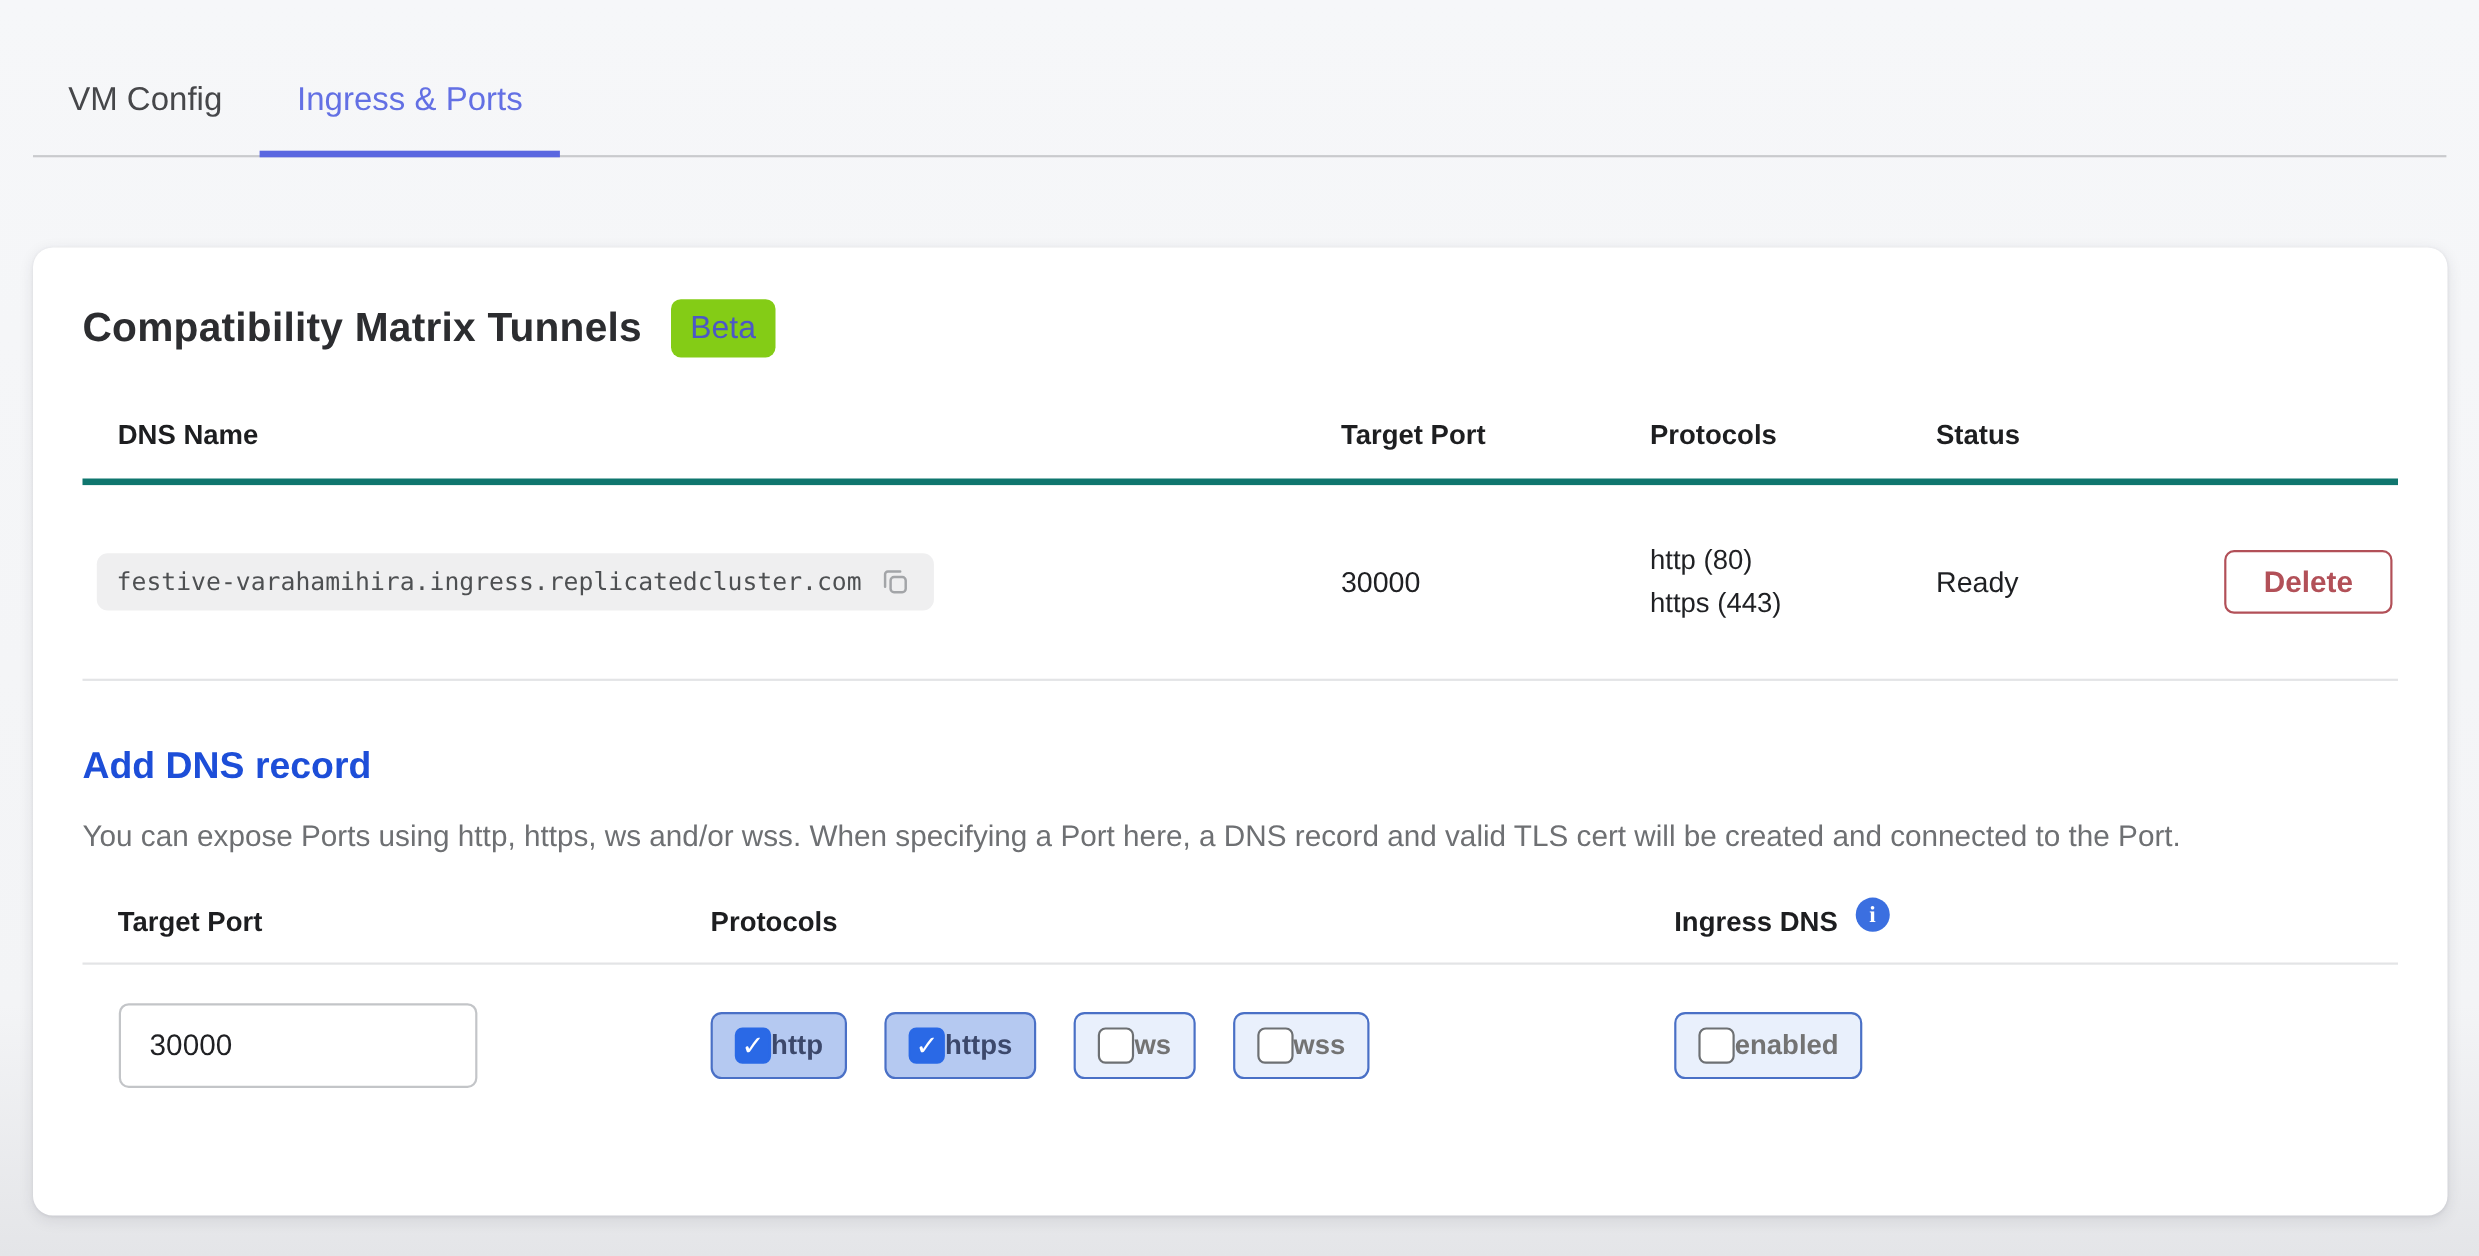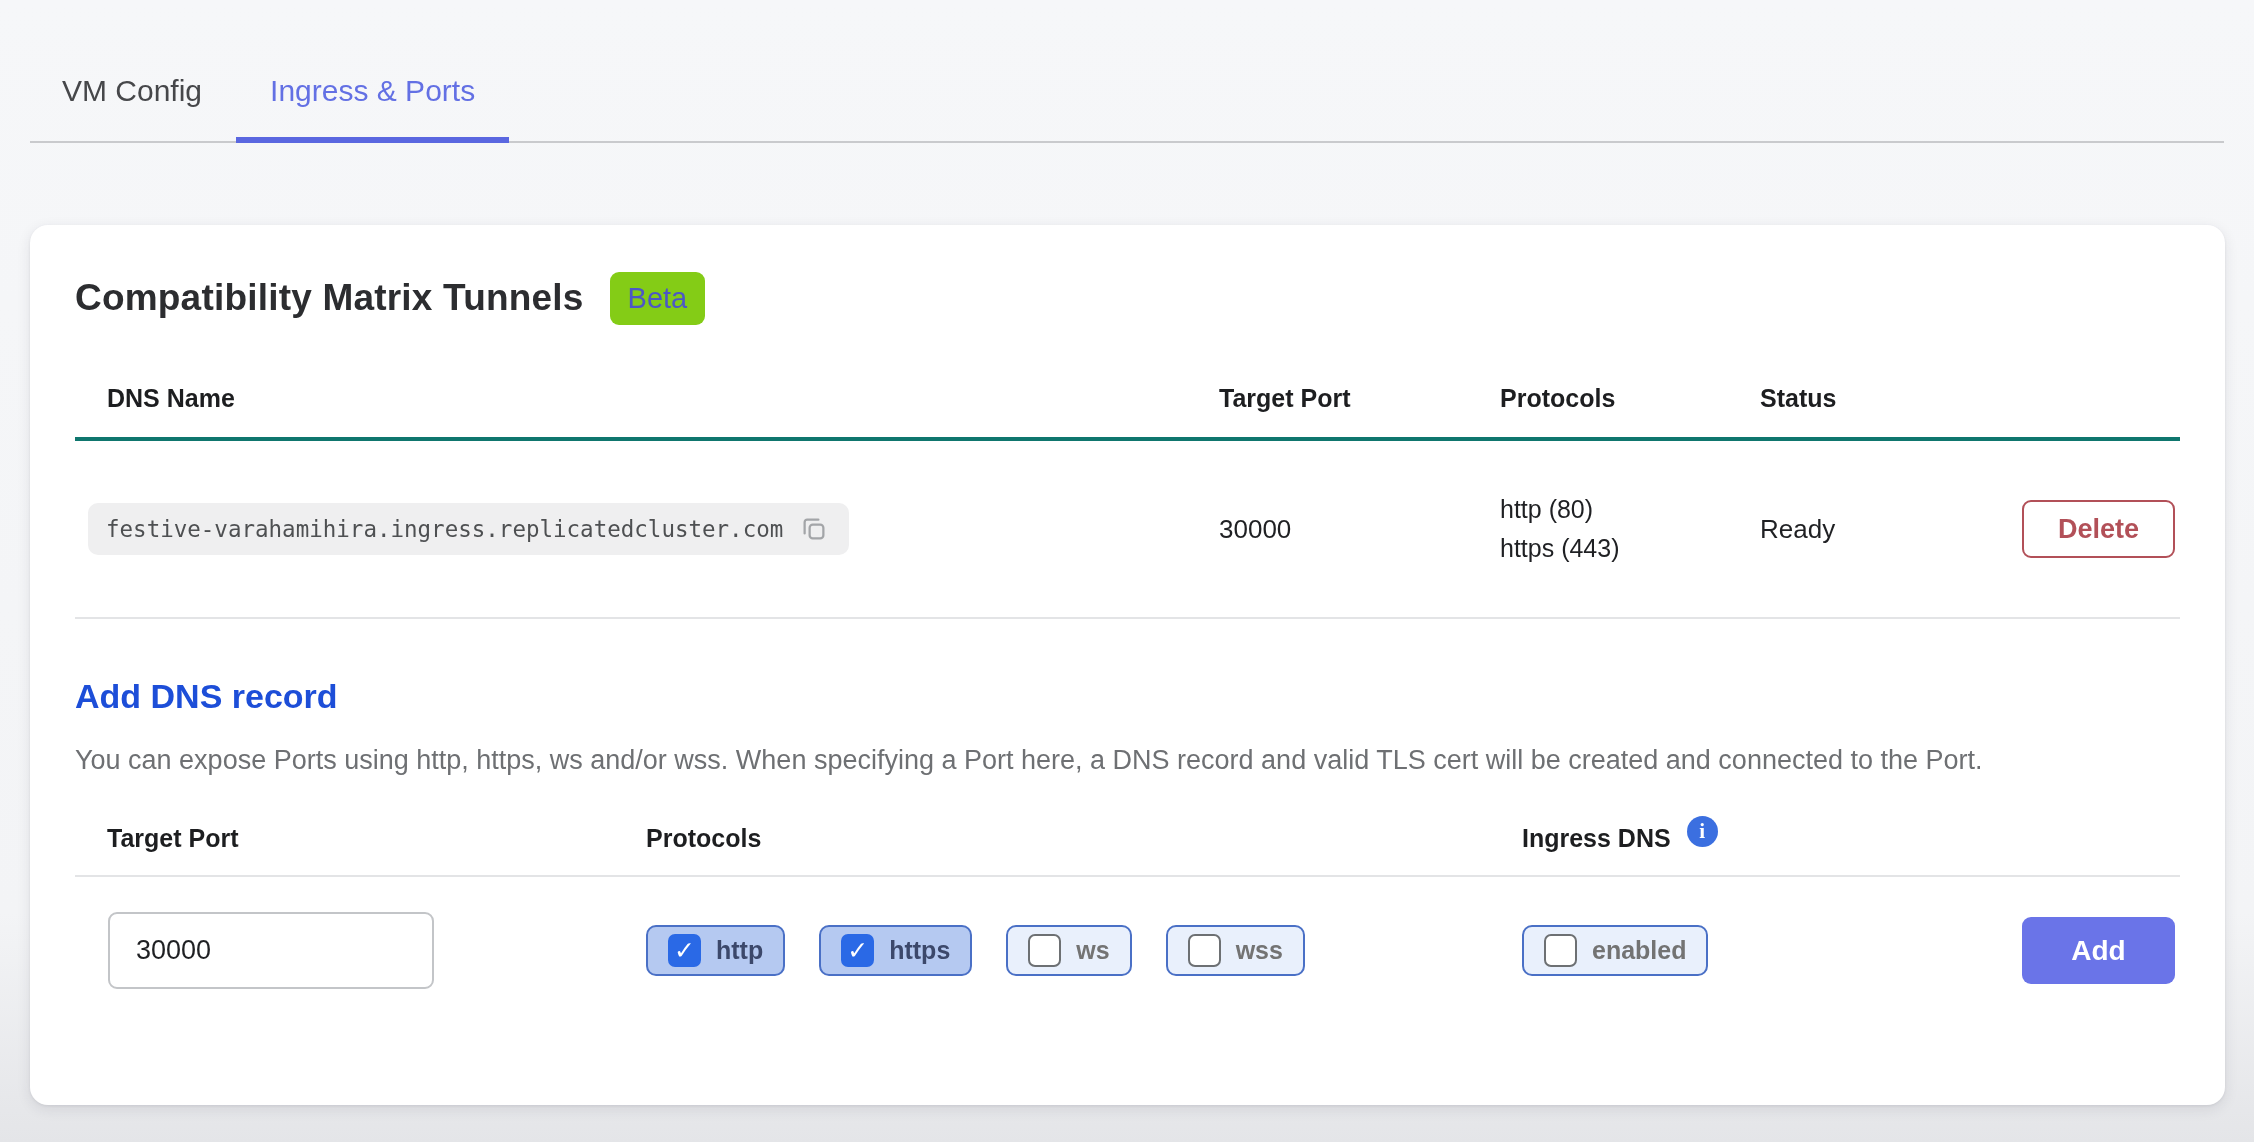--- a/index.html
+++ b/index.html
@@ -27,21 +27,21 @@
           padding:0 45px; }
 
   .title-row { height:132px; display:flex; align-items:center; gap:26px; padding-top:14px; }
   .card-title { font-size:37px; font-weight:700; color:#2c2d30; letter-spacing:.2px; }
   .beta-badge { background:#84cc16; color:#4c57c6; font-size:29px; font-weight:400;
                 padding:10px 18px; border-radius:9px; }
 
   .grid-tunnels { display:grid; grid-template-columns:1144px 281px 260px 240px 1fr;
                   align-items:center; }
   .thead { height:84px; align-items:end; padding-bottom:24px;
-           border-bottom:4px solid #0f766e; }
+           border-bottom:6px solid #0f766e; }
   .th { font-size:25px; font-weight:700; color:#1d1e20; }
   .th.pad { padding-left:32px; }
 
   .trow { height:178px; border-bottom:2px solid #e3e4e6; }
   .dns-cell { padding-left:13px; }
   .dns-pill { display:inline-flex; align-items:center; gap:16px; background:#efeff0;
               border-radius:10px; padding:11px 20px 11px 18px;
               font-family:"DejaVu Sans Mono","Liberation Mono",monospace;
               font-size:22.5px; color:#4e5052; }
   .copy-icon { width:30px; height:30px; color:#a3a5a8; cursor:pointer; flex:0 0 auto; }
@@ -64,21 +64,21 @@
   .info-icon { width:31px; height:31px; border-radius:50%; background:#3b6fe0; color:#ffffff;
                font-size:21px; font-weight:700; font-family:"Liberation Serif",serif;
                display:flex; align-items:center; justify-content:center; cursor:pointer;
                margin-top:-14px; }
   .form-row { height:147px; }
   .port-input { margin-left:33px; width:326px; height:77px; border:2px solid #c3c5c8;
                 border-radius:9px; font-size:27px; color:#1f2023; padding:0 26px;
                 font-family:inherit; background:#fff; outline:none; }
 
   .pill-group { display:flex; gap:34px; }
-  .option-pill { display:inline-flex; align-items:center; gap:15px; height:51px;
+  .option-pill { display:inline-flex; align-items:center; height:61px;
                  padding:0 20px; border:2.5px solid #4a70c6; border-radius:10px;
                  background:#e9f0fc; cursor:pointer; }
   .option-pill .opt-label { font-size:25px; font-weight:700; color:#737373; }
   .option-pill.checked { background:#b5c9f1; }
   .option-pill.checked .opt-label { color:#3c486b; }
   .checkbox { width:33px; height:33px; border:2.5px solid #6d7073; border-radius:7px;
               background:#ffffff; display:flex; align-items:center; justify-content:center; }
   .checkbox::after { content:"✓"; color:#ffffff; font-size:25px; font-weight:700;
                      visibility:hidden; }
   .option-pill.checked .checkbox { background:#2a69e6; border-color:#2a69e6; }
@@ -167,18 +167,15 @@
         <span class="checkbox"></span>
         <span class="opt-label">wss</span>
       </label>
     </div>
     <div>
       <label class="option-pill">
         <span class="checkbox"></span>
         <span class="opt-label">enabled</span>
       </label>
     </div>
-    <div class="add-cell">
-      <button class="add-btn">Add</button>
-    </div>
   </div>
 
 </div>
 
 </body></html>

